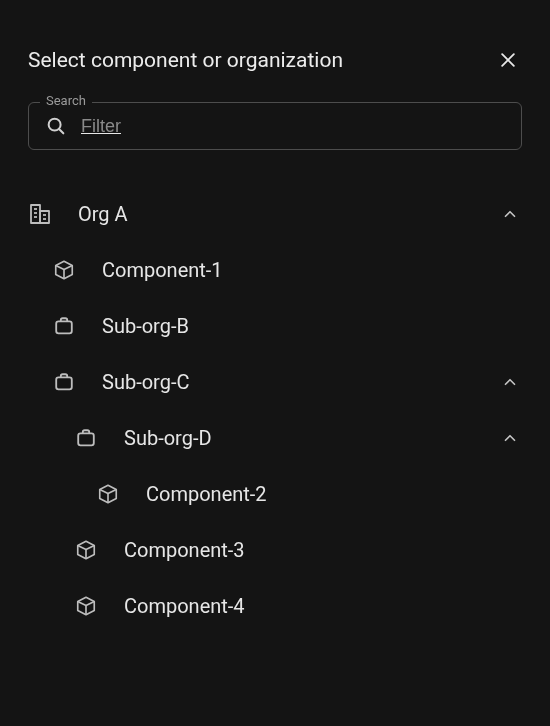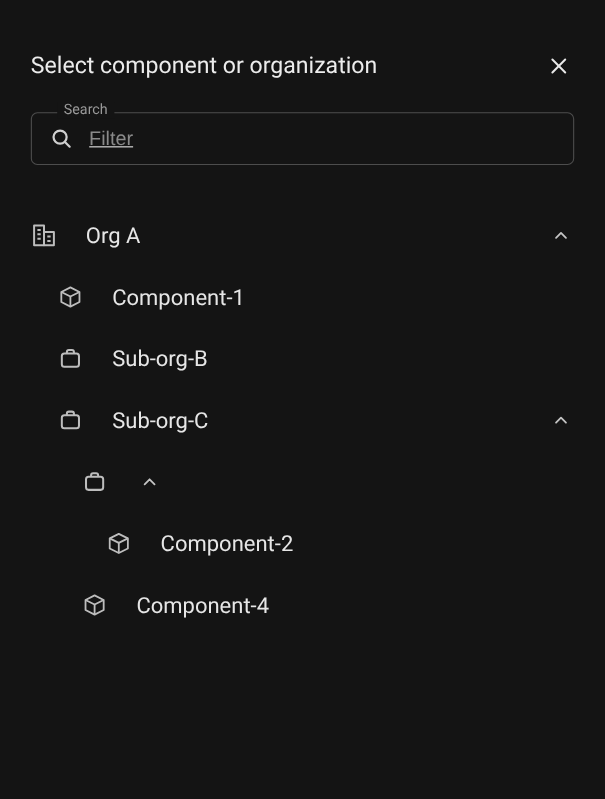--- a/index.html
+++ b/index.html
@@ -20,21 +20,21 @@
     }
     .title { font-size: 21px; font-weight: 400; color: #ececec; }
     .close-btn {
       width: 28px; height: 28px;
       display: flex; align-items: center; justify-content: center;
       cursor: pointer; color: #e8e8e8;
     }
     .search-wrap { position: relative; margin-bottom: 36px; }
     .search-label {
       position: absolute;
-      top: -9px; left: 24px;
+      top: -9px; left: 12px;
       background: #141414;
       padding: 0 6px;
       font-size: 13px;
       color: #9a9a9a;
     }
     .search-box {
       display: flex; align-items: center;
       border: 1px solid #4d4d4d;
       border-radius: 6px;
       padding: 12px 16px;
@@ -156,20 +156,21 @@
           </svg>
         </span>
       </div>
       <div class="node depth-2">
         <span class="node-icon">
           <svg width="22" height="22" viewBox="0 0 24 24" fill="none" stroke="currentColor" stroke-width="2" stroke-linejoin="round">
             <rect x="3.5" y="7" width="17" height="13" rx="2.5"></rect>
             <path d="M8.5 7V5.5a2 2 0 0 1 2-2h3a2 2 0 0 1 2 2V7"></path>
           </svg>
         </span>
+        <span class="node-label">Sub-org-D</span>
         <span class="chevron">
           <svg width="18" height="18" viewBox="0 0 24 24" fill="none" stroke="currentColor" stroke-width="2.2" stroke-linecap="round" stroke-linejoin="round">
             <polyline points="6 15 12 9 18 15"></polyline>
           </svg>
         </span>
       </div>
       <div class="node depth-3">
         <span class="node-icon">
           <svg width="22" height="22" viewBox="0 0 24 24" fill="none" stroke="currentColor" stroke-width="1.8" stroke-linejoin="round">
             <path d="M12 2.5 L21 7 L21 17 L12 21.5 L3 17 L3 7 Z"></path>
@@ -180,16 +181,26 @@
         <span class="node-label">Component-2</span>
       </div>
       <div class="node depth-2">
         <span class="node-icon">
           <svg width="22" height="22" viewBox="0 0 24 24" fill="none" stroke="currentColor" stroke-width="1.8" stroke-linejoin="round">
             <path d="M12 2.5 L21 7 L21 17 L12 21.5 L3 17 L3 7 Z"></path>
             <path d="M3 7 L12 11.5 L21 7"></path>
             <line x1="12" y1="11.5" x2="12" y2="21.5"></line>
           </svg>
         </span>
+        <span class="node-label">Component-3</span>
+      </div>
+      <div class="node depth-2">
+        <span class="node-icon">
+          <svg width="22" height="22" viewBox="0 0 24 24" fill="none" stroke="currentColor" stroke-width="1.8" stroke-linejoin="round">
+            <path d="M12 2.5 L21 7 L21 17 L12 21.5 L3 17 L3 7 Z"></path>
+            <path d="M3 7 L12 11.5 L21 7"></path>
+            <line x1="12" y1="11.5" x2="12" y2="21.5"></line>
+          </svg>
+        </span>
         <span class="node-label">Component-4</span>
       </div>
     </div>
 </div>
 
 </body></html>

